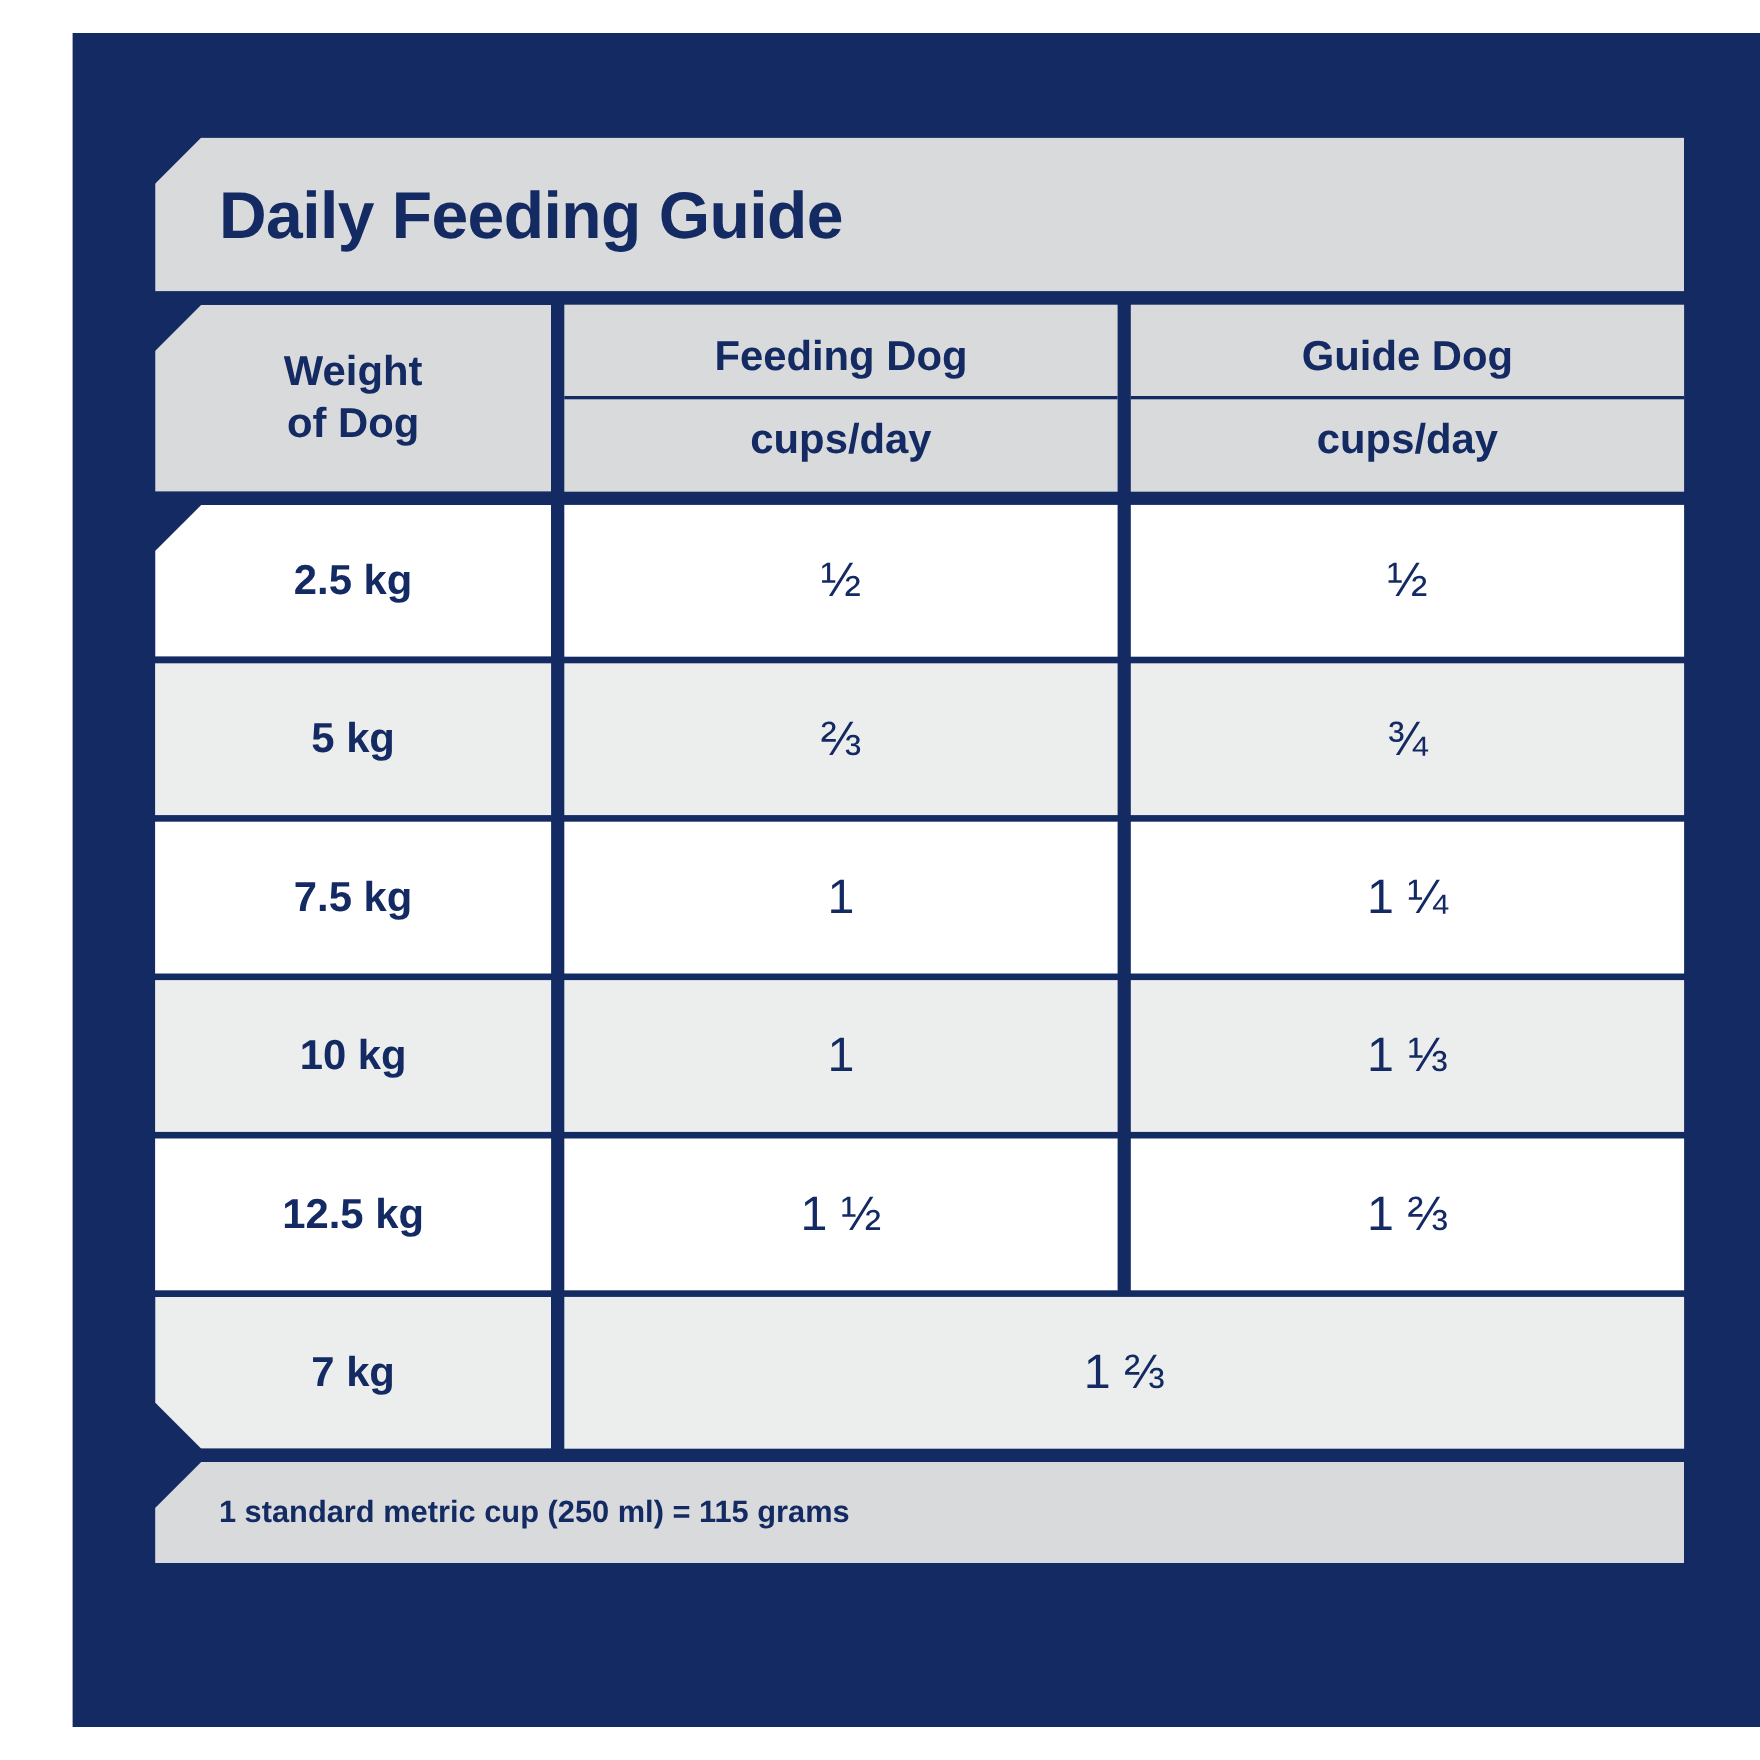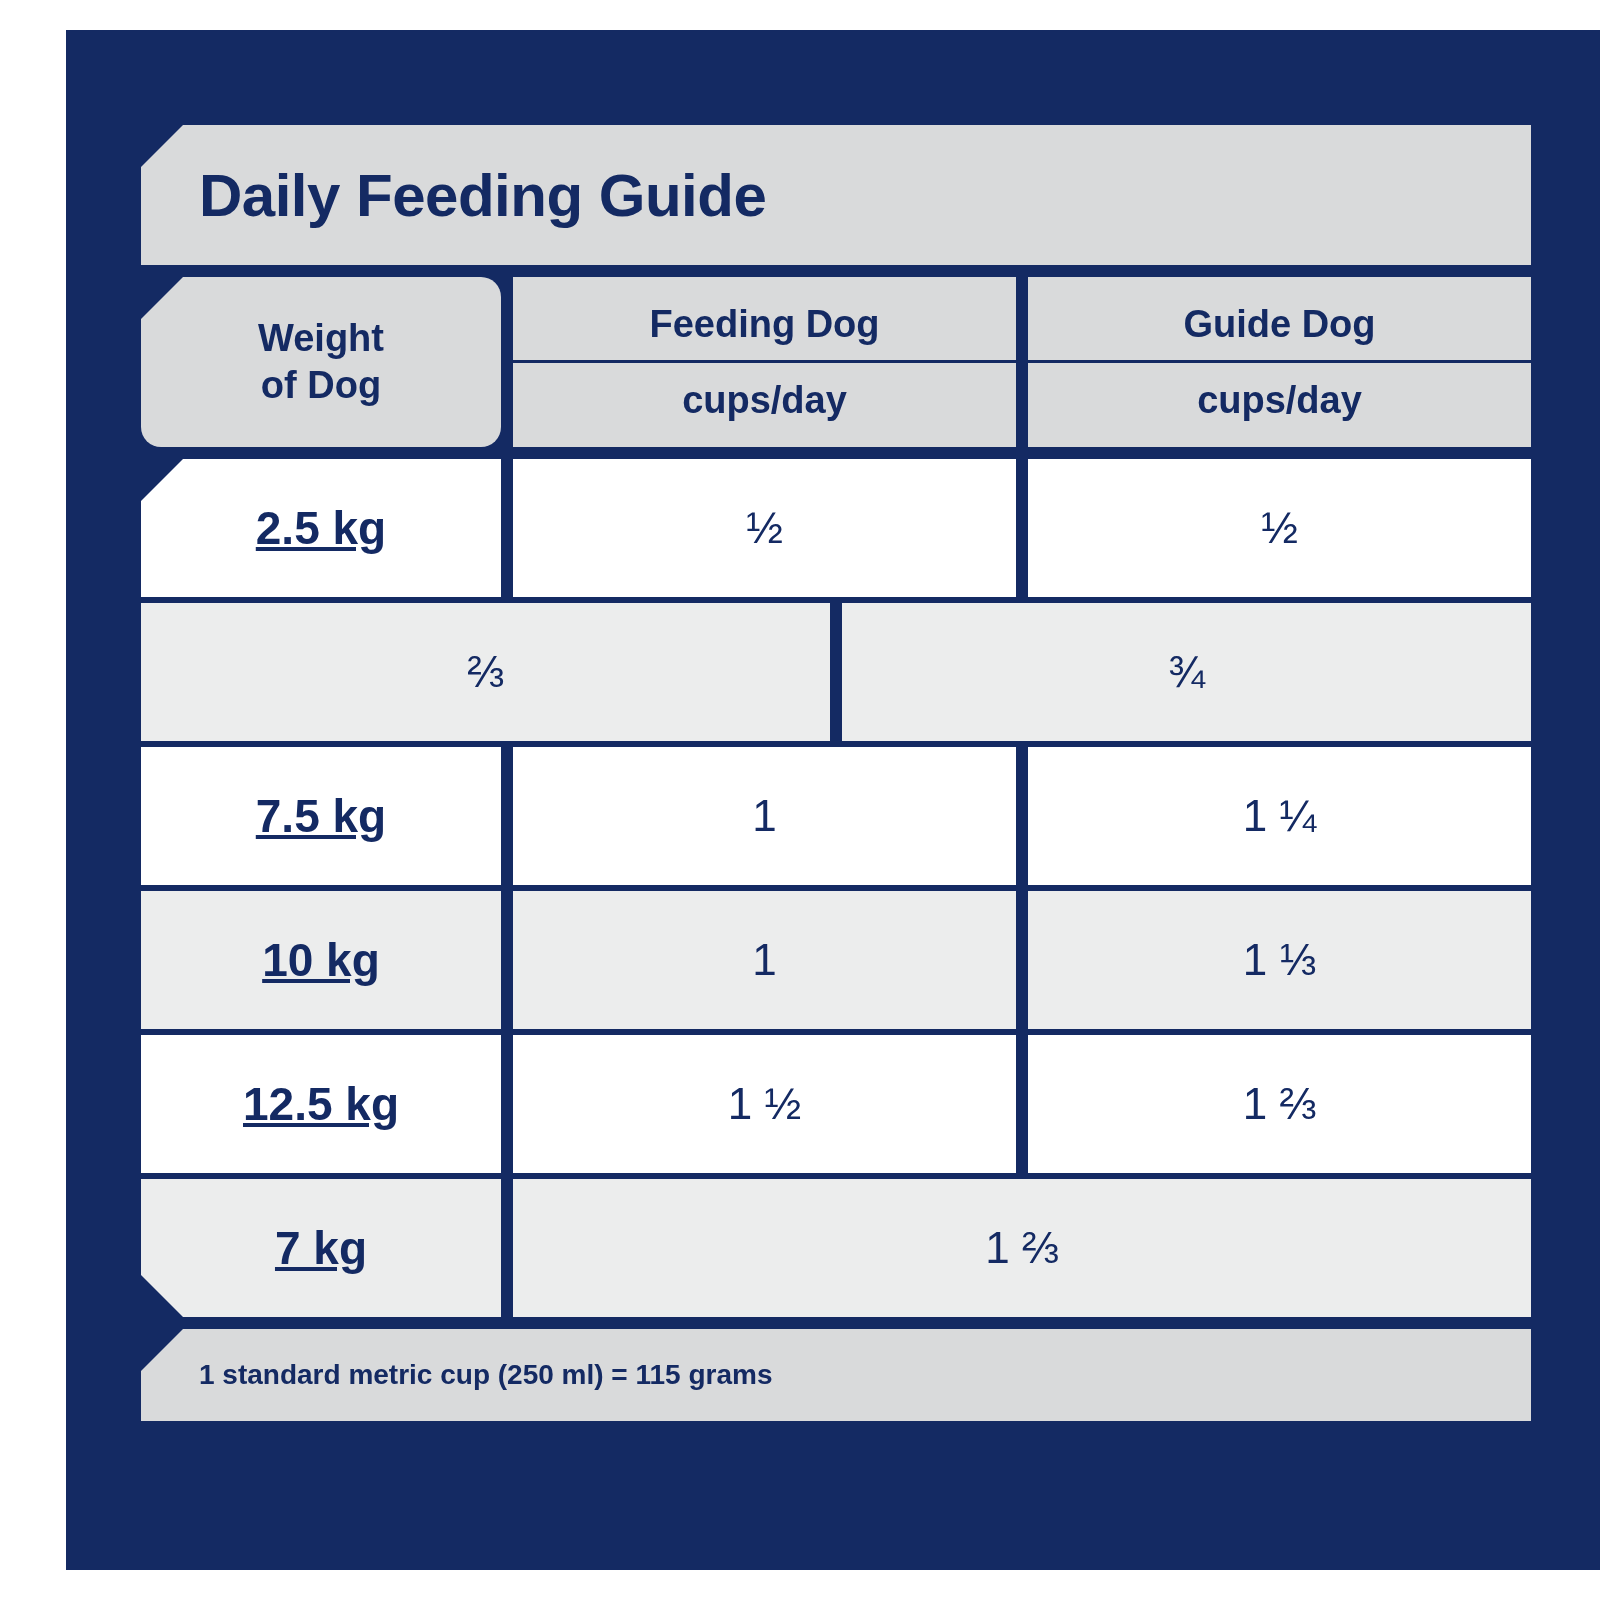--- a/index.html
+++ b/index.html
@@ -75,21 +75,20 @@
     justify-content: center;
     text-align: center;
     box-sizing: border-box;
   }
   .head-weight {
     width: 360px;
     clip-path: polygon(42px 0, 100% 0, 100% 100%, 0 100%, 0 42px);
     font-size: 38px;
     font-weight: bold;
     line-height: 1.25;
-    border-radius: 20px;
   }
   .head-col {
     flex: 1;
   }
   .head-col .hc-top {
     font-size: 38px;
     font-weight: bold;
     width: 100%;
     padding: 18px 0 14px 0;
     box-sizing: border-box;
@@ -120,23 +119,22 @@
   }
   .cell {
     display: flex;
     align-items: center;
     justify-content: center;
     color: #142a63;
     box-sizing: border-box;
   }
   .cell-weight {
     width: 360px;
-    font-size: 46px;
-    font-weight: bold;
-    text-decoration: underline;
+    font-size: 38px;
+    font-weight: bold;
   }
   .cell-val {
     flex: 1;
     font-size: 44px;
     font-weight: normal;
   }
   .row.white .cell { background: #ffffff; }
   .row.grey  .cell { background: #eceded; }
 
   
@@ -194,20 +192,21 @@
 
       <div class="rows">
 
         <div class="row white first">
           <div class="cell cell-weight">2.5 kg</div>
           <div class="cell cell-val">½</div>
           <div class="cell cell-val">½</div>
         </div>
 
         <div class="row grey">
+          <div class="cell cell-weight">5 kg</div>
           <div class="cell cell-val">⅔</div>
           <div class="cell cell-val">¾</div>
         </div>
 
         <div class="row white">
           <div class="cell cell-weight">7.5 kg</div>
           <div class="cell cell-val">1</div>
           <div class="cell cell-val">1 ¼</div>
         </div>
 

